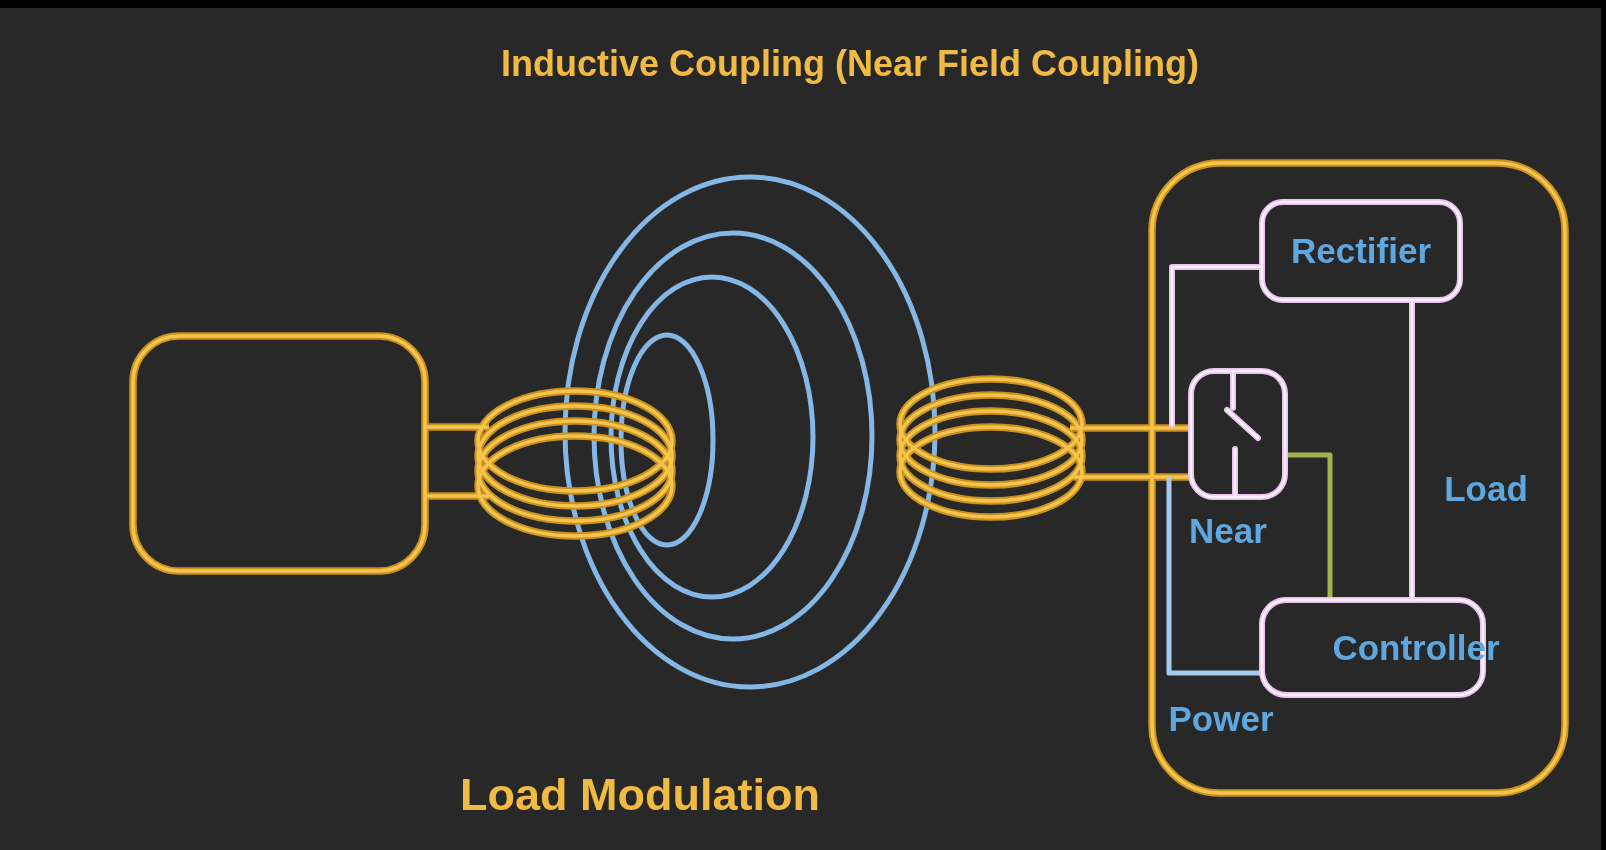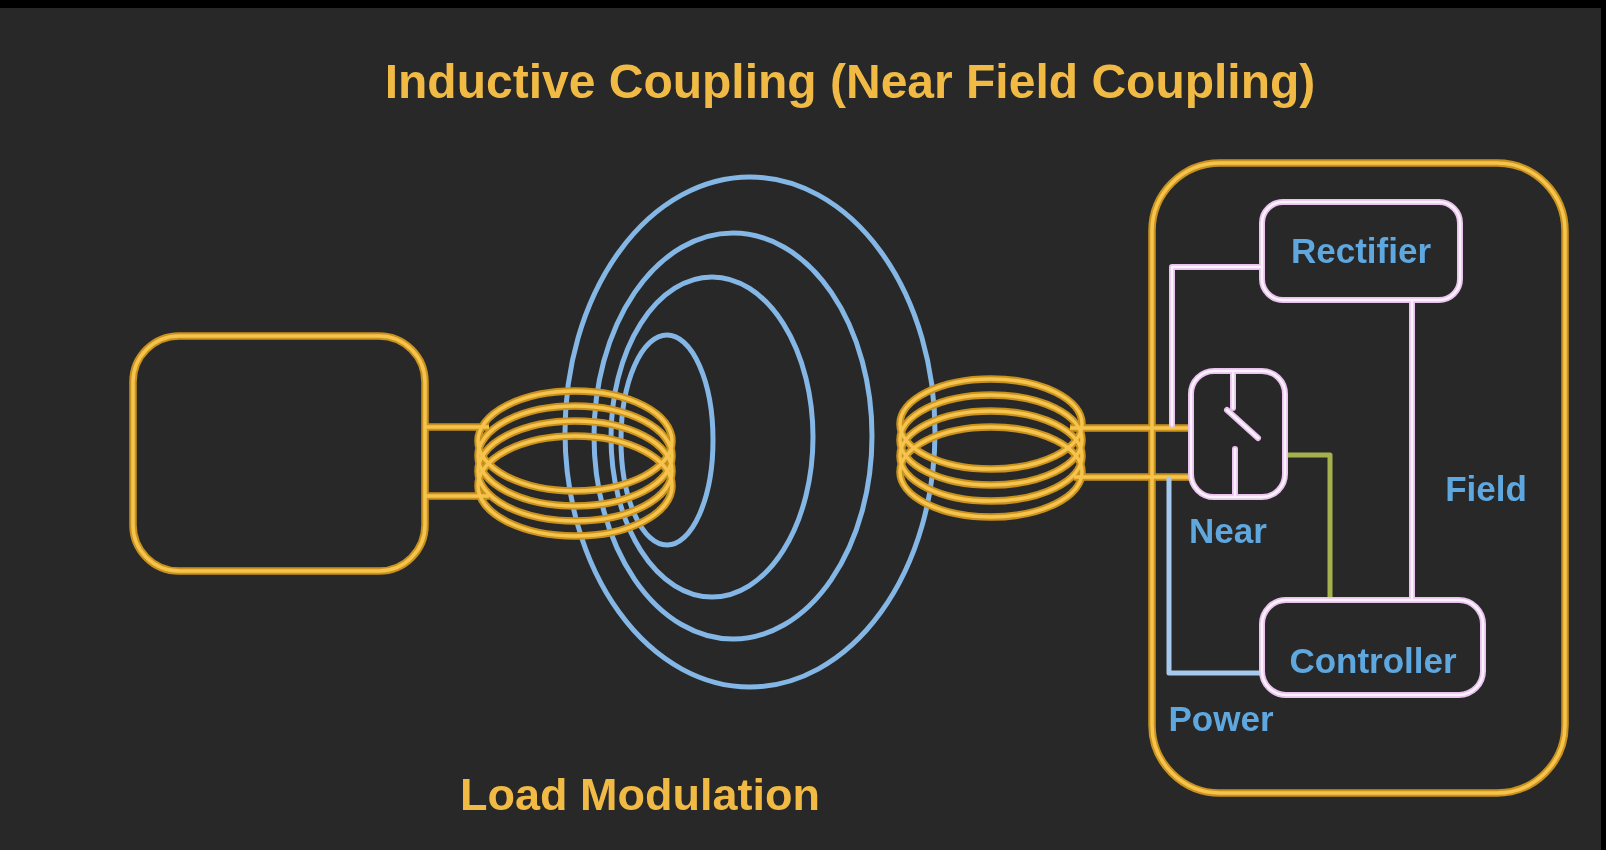--- a/index.html
+++ b/index.html
@@ -14,28 +14,28 @@
     position:relative;width:1606px;height:850px;background:var(--bg);
     overflow:hidden;font-family:"Liberation Sans", sans-serif;
   }
   .bar{position:absolute;background:var(--black);}
   .bar.top{left:0;top:0;width:1606px;height:8px;}
   .bar.right{right:0;top:0;width:5px;height:850px;}
   .txt{
     position:absolute;transform:translate(-50%,-50%);
     white-space:nowrap;font-weight:bold;line-height:1;
   }
-  .title{left:850px;top:82px;font-size:48px;color:var(--title_yellow);}
+  .title{left:850px;top:64px;font-size:36px;color:var(--title_yellow);}
   .caption{left:592px;top:794px;font-size:45px;color:var(--title_yellow);margin-left:48px;}
   .blue{color:var(--label_blue);font-size:35px;}
   .reader-lbl{left:279px;top:453px;font-size:38px;}
   .rectifier-lbl{left:1361px;top:250px;}
   .load-lbl{left:1228px;top:530px;}
   .power-lbl{left:1486px;top:488px;}
-  .controller-lbl{left:1373px;top:647px;margin-top:13px;}
+  .controller-lbl{left:1416px;top:647px;}
   .clock-lbl{left:1221px;top:718px;}
   svg.diagram{position:absolute;left:0;top:0;}
 </style>
 </head>
 <body>
 
 <div class="stage">
 
   <svg class="diagram" width="1606" height="850" viewBox="0 0 1606 850">
 
@@ -88,20 +88,20 @@
         </g>
       </g>
     </defs>
     <use href="#pink-geometry" fill="none" stroke="var(--pink_edge,#e9c3ee)" stroke-width="6"></use>
     <use href="#pink-geometry" fill="none" stroke="var(--pink_core,#fbf2fd)" stroke-width="2.5"></use>
   </svg>
 
   <div class="txt title">Inductive Coupling (Near Field Coupling)</div>
   <div class="txt blue rectifier-lbl">Rectifier</div>
   <div class="txt blue load-lbl">Near</div>
-  <div class="txt blue power-lbl">Field</div>
+  <div class="txt blue power-lbl">Load</div>
   <div class="txt blue controller-lbl">Controller</div>
   <div class="txt blue clock-lbl">Power</div>
   <div class="txt caption">Load Modulation</div>
 
   <div class="bar top"></div>
   <div class="bar right"></div>
 </div>
 
 </body></html>

